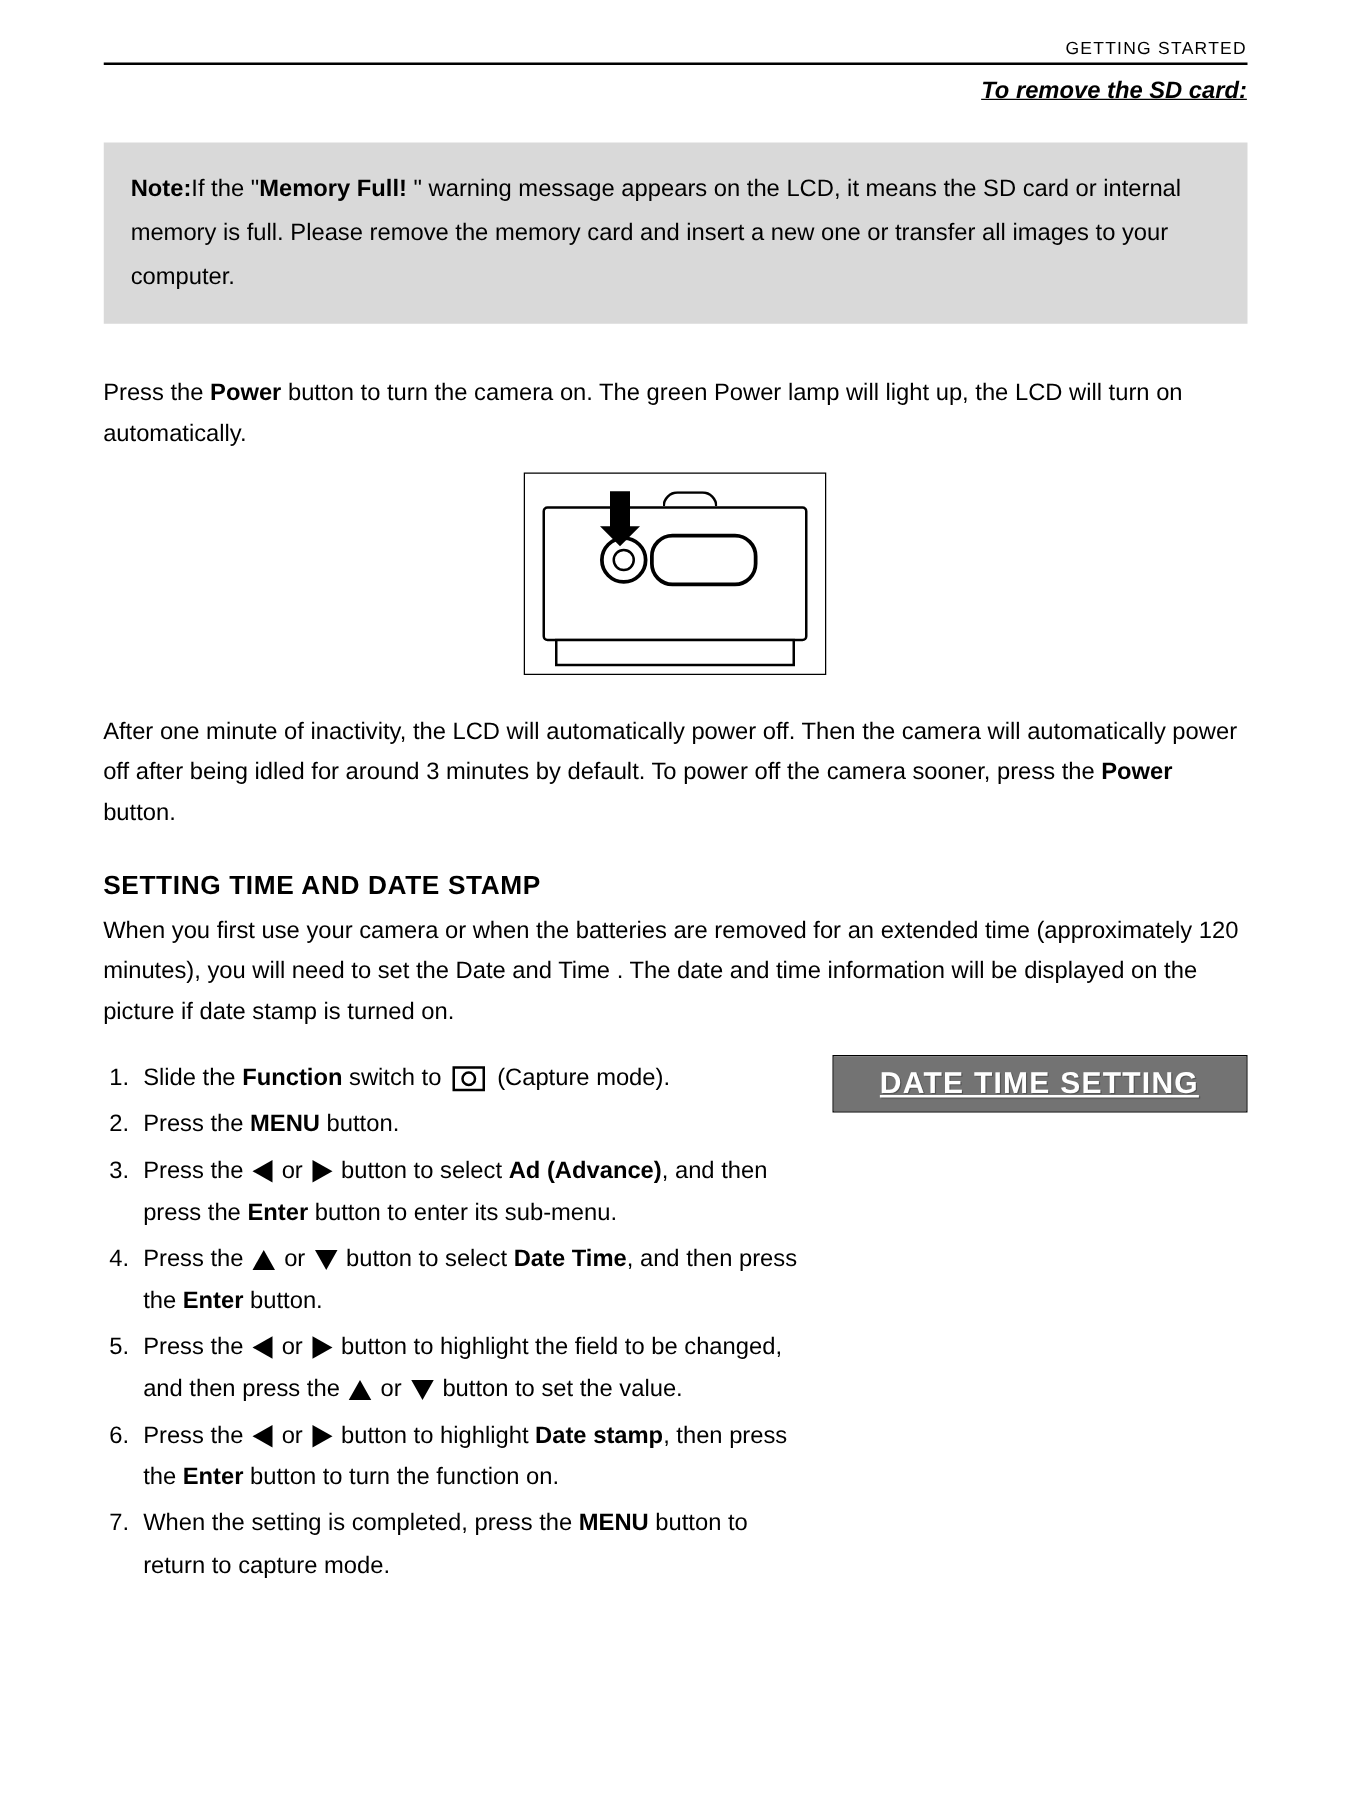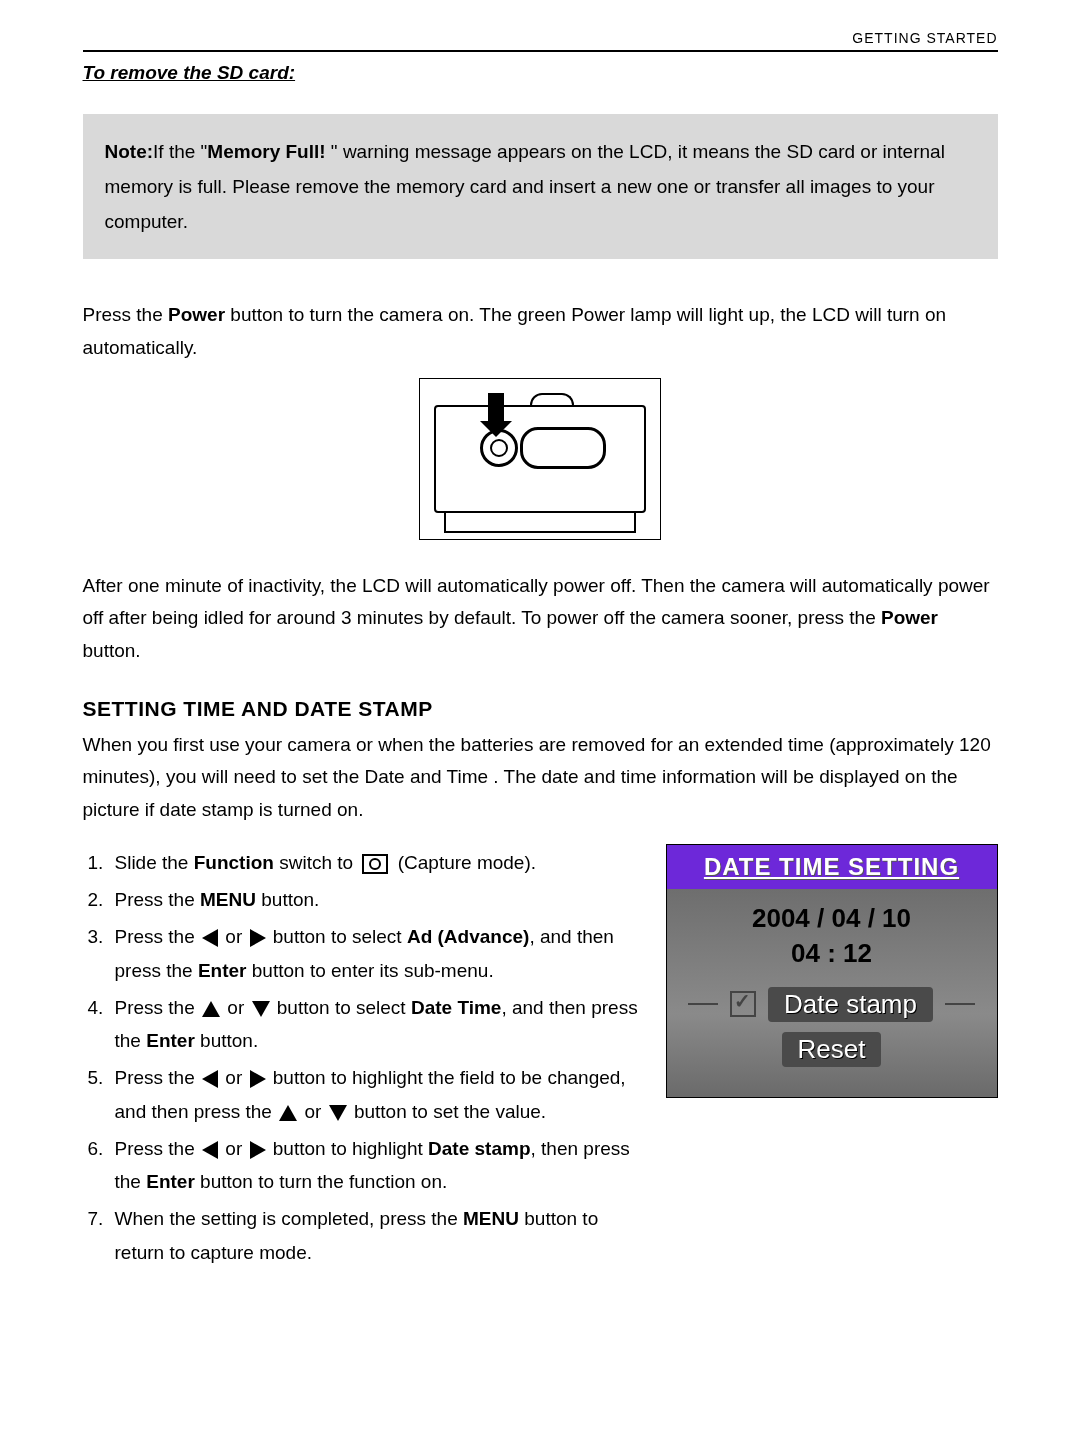--- a/index.html
+++ b/index.html
@@ -26,20 +26,21 @@
     font-size: 14px;
     letter-spacing: 1px;
     margin-bottom: 4px;
   }
   .subtitle {
     font-weight: bold;
     font-style: italic;
     text-decoration: underline;
     font-size: 19px;
     margin: 10px 0 6px 0;
+    text-align: right;
   }
   .body-text {
     font-size: 19px;
     line-height: 1.7;
     margin: 0 0 14px 0;
   }
   .note-box {
     background: #d9d9d9;
     padding: 20px 22px;
     margin: 30px 0 40px 0;
@@ -160,21 +161,21 @@
     display:flex;
     gap:20px;
   }
   .two-col .left { flex:1; }
   .lcd-shot {
     width:330px;
     border:1px solid #000;
     margin-top:4px;
   }
   .lcd-title {
-    background:#6d28d9;
+    background:#737373;
     color:#fff;
     font-weight:bold;
     font-size:24px;
     text-align:center;
     padding:8px 4px;
     letter-spacing:1px;
     text-decoration: underline;
     text-shadow: 1px 1px 0 #555;
   }
   .lcd-body {
@@ -288,31 +289,18 @@
           <span>Press the </span><span class="tri tri-left"></span><span> or </span><span class="tri tri-right"></span><span> button to highlight </span><b>Date stamp</b><span>, then press the </span><b>Enter</b><span> button to turn the function on.</span>
         </li>
         <li>
           <span>When the setting is completed, press the </span><b>MENU</b><span> button to return to capture mode.</span>
         </li>
       </ol>
     </div>
     <div class="right">
       <div class="lcd-shot">
         <div class="lcd-title">DATE TIME SETTING</div>
-        <div class="lcd-body">
-          <div class="lcd-date">2004 / 04 / 10</div>
-          <div class="lcd-time">04 : 12</div>
-          <div class="lcd-row">
-            <span class="hline"></span>
-            <span class="check-icon"></span>
-            <span class="lcd-btn">Date stamp</span>
-            <span class="hline"></span>
-          </div>
-          <div class="lcd-row">
-            <span class="lcd-btn">Reset</span>
-          </div>
-        </div>
       </div>
     </div>
   </div>
 
 
 </div>
 
 </body></html>

